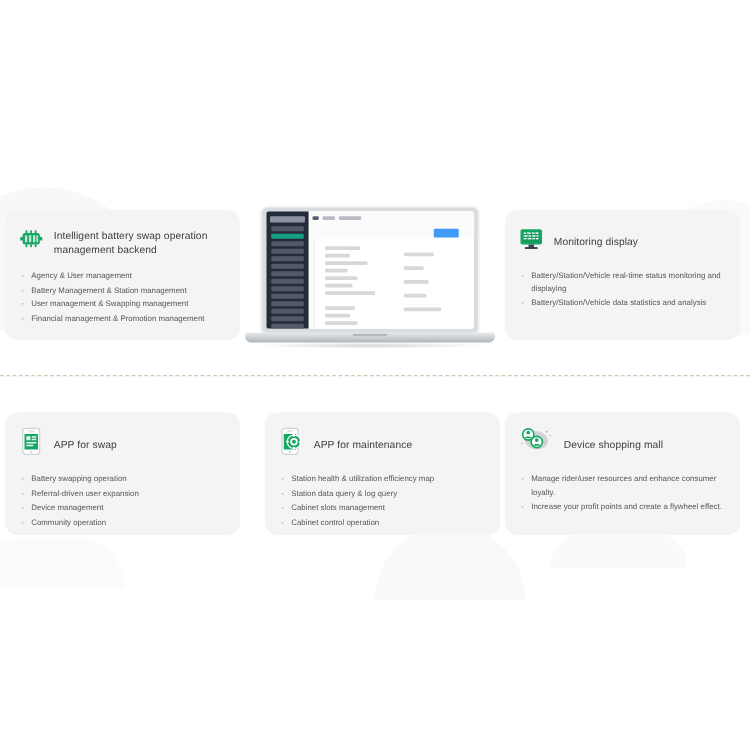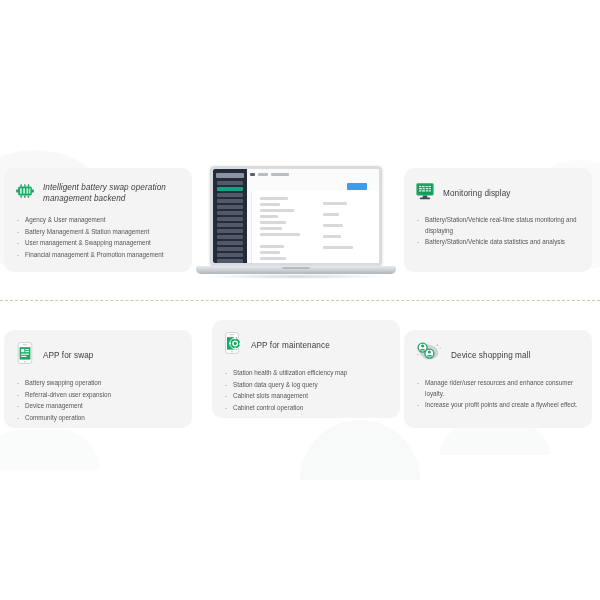--- a/index.html
+++ b/index.html
@@ -51,32 +51,32 @@
     padding-left:9px;
     margin-bottom:1px;
   }
   .bullets li::before{
     content:"-";
     position:absolute;left:1px;top:0;color:#8b8b8b;
   }
 
   
   #card-backend   {left:4px;  top:168px; width:188px; height:104px;}
-  #card-backend   .card-head{padding:12px 0 0 10px;font-style:italic;}
+  #card-backend   .card-head{padding:12px 0 0 10px;}
   #card-backend   .bullets{margin:9px 0 0 12px;}
 
   #card-monitor   {left:404px;top:168px; width:188px; height:104px;}
   #card-monitor   .card-head{padding:12px 0 0 10px;}
   #card-monitor   .bullets{margin:9px 8px 0 12px;}
 
   #card-app-user  {left:4px;  top:330px; width:188px; height:98px;}
   #card-app-user  .card-head{padding:11px 0 0 10px;}
   #card-app-user  .bullets{margin:9px 0 0 12px;}
 
-  #card-app-maint {left:212px;top:320px; width:188px; height:98px;}
+  #card-app-maint {left:212px;top:330px; width:188px; height:98px;}
   #card-app-maint .card-head{padding:11px 0 0 10px;}
   #card-app-maint .bullets{margin:9px 0 0 12px;}
 
   #card-mall      {left:404px;top:330px; width:188px; height:98px;}
   #card-mall      .card-head{padding:11px 0 0 10px;}
   #card-mall      .bullets{margin:9px 10px 0 12px;}
 
   .icon{flex:0 0 auto;display:block;}
 
   

